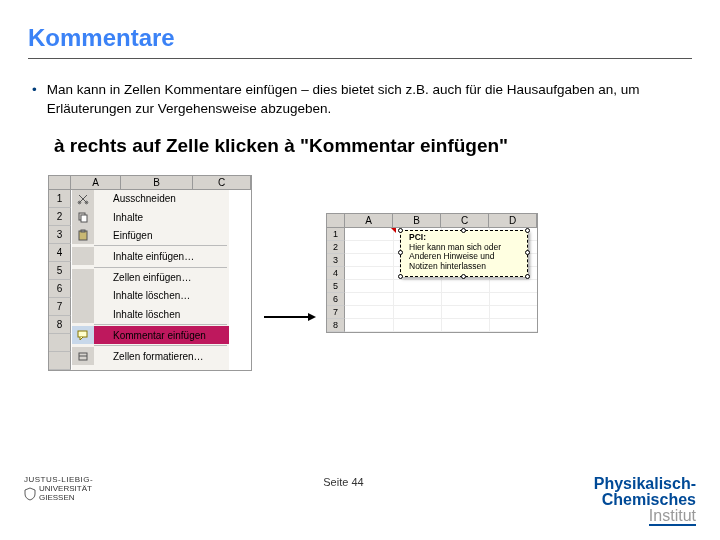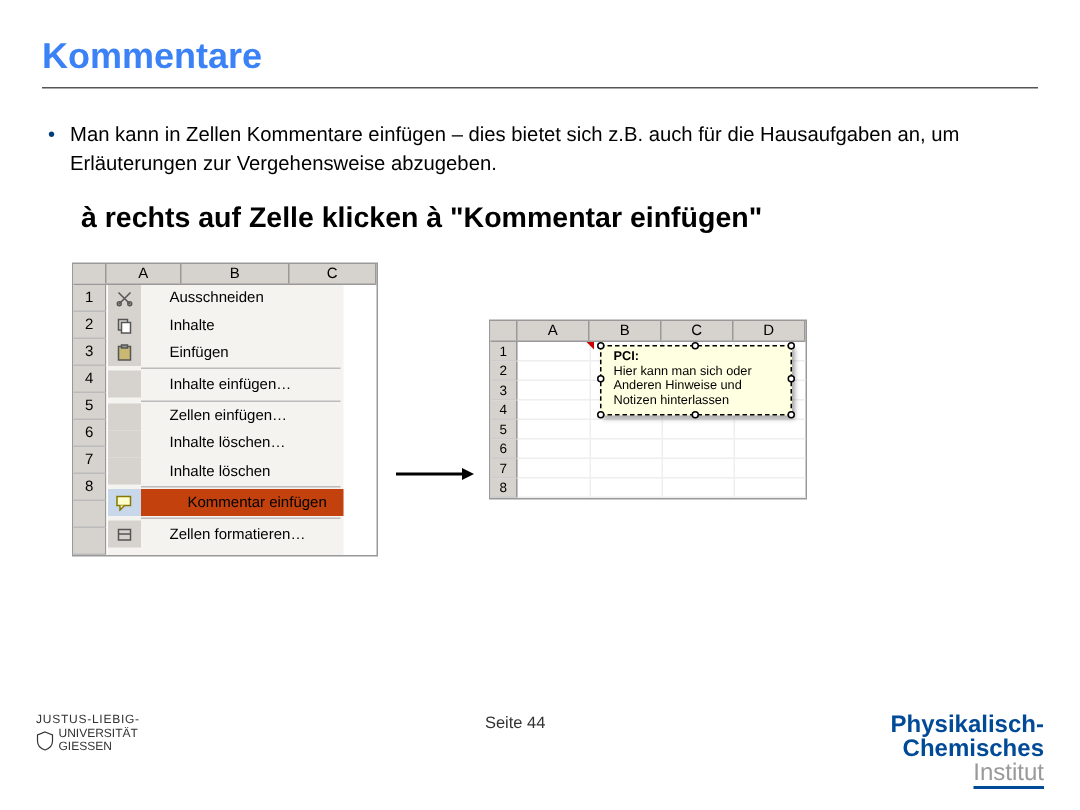--- a/index.html
+++ b/index.html
@@ -20,21 +20,21 @@
   .col-A { width: 50px; } .col-B { width: 72px; } .col-C { width: 58px; }
   .shot1-body { display: flex; }
   .shot1-rownums { display: flex; flex-direction: column; }
   .shot1-rownums div { width: 22px; height: 18px; background: #d6d3ce; border-bottom: 1px solid #bbb; border-right: 1px solid #999; text-align: center; line-height: 18px; }
   .ctx { width: 158px; background: #f5f3ef; border-left: 1px solid #fff; }
   .ctx-item { display: flex; align-items: center; height: 18.2px; border-bottom: 0; }
   .ctx-icon { width: 22px; height: 18px; background: #d6d3ce; display: flex; align-items: center; justify-content: center; }
   .ctx-icon svg { width: 12px; height: 12px; }
   .ctx-label { padding-left: 19px; font-size: 10px; text-align: right; }
   .ctx-sep { height: 1px; background: #bbb; margin: 1px 2px 1px 22px; }
-  .ctx-hi { background: #c2410c; gap: 12px; }
+  .ctx-hi { background: #be185d; }
   .ctx-hi .ctx-icon { background: #c8d8ea; }
 
   .arrow-img { width: 54px; height: 10px; align-self: center; margin-top: 80px; }
   .arrow-img svg line { stroke: #000; stroke-width: 2; }
 
   
   .shot2 { border: 1px solid #999; background: #fff; font-size: 10px; margin-top: 38px; }
   .shot2-head { display: flex; background: #d6d3ce; border-bottom: 1px solid #999; }
   .shot2-head div { border-right: 1px solid #999; text-align: center; padding: 1px 0; }
   .s2n { width: 18px; } .s2c { width: 48px; }

